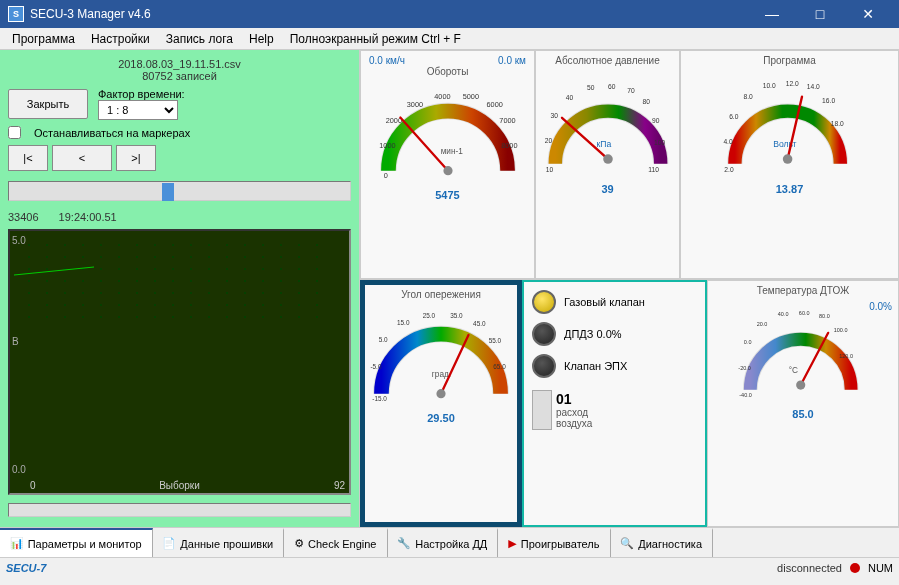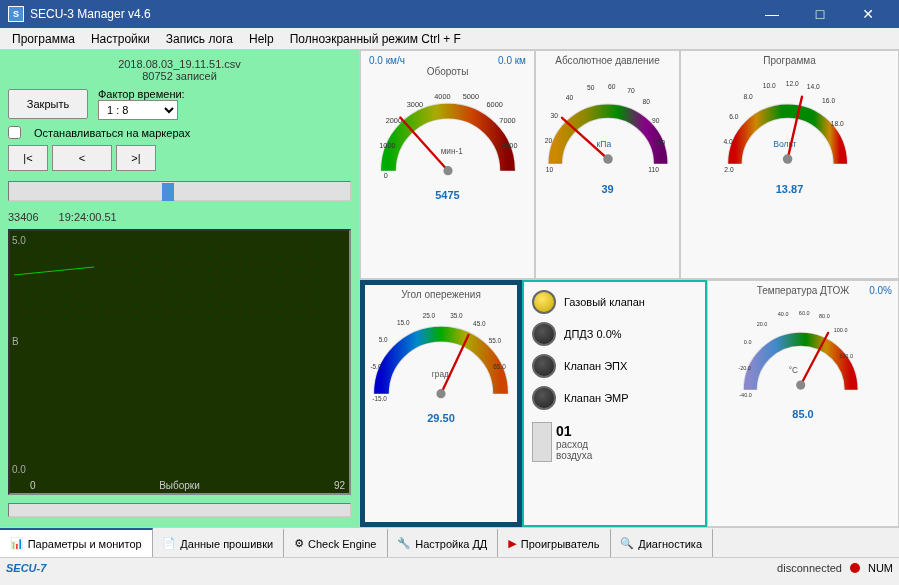--- a/index.html
+++ b/index.html
@@ -676,35 +676,31 @@
           <span>Газовый клапан</span>
         </div>
         <div class="indicator-row">
           <div class="indicator-light light-dark"></div>
           <span>ДПДЗ 0.0%</span>
         </div>
         <div class="indicator-row">
           <div class="indicator-light light-dark"></div>
           <span>Клапан ЭПХ</span>
         </div>
-        <div class="indicator-row">
-          <div class="indicator-light light-dark"></div>
-          <span>Клапан ЭМР</span>
-        </div>
         <div class="flow-meter">
           <div class="flow-box"></div>
           <div>
             <div class="flow-value">01</div>
             <div class="flow-label">расход<br>воздуха</div>
           </div>
         </div>
       </div>
 
       <div class="gauge-box" style="flex:1;border:1px solid #ccc;position:relative;">
-        <div style="position:absolute;top:4px;right:6px;font-size:10px;color:#1a6bb5;">0.0%</div>
+        <div style="position:absolute;top:20px;right:6px;font-size:10px;color:#1a6bb5;">0.0%</div>
         <div class="gauge-label">Температура ДТОЖ</div>
         <svg viewBox="0 0 145 120" width="140" height="110">
           <defs>
             <linearGradient id="arcGrad5" x1="0%" y1="0%" x2="100%" y2="0%">
               <stop offset="0%" style="stop-color:#8888cc"></stop>
               <stop offset="25%" style="stop-color:#4488cc"></stop>
               <stop offset="55%" style="stop-color:#008800"></stop>
               <stop offset="75%" style="stop-color:#cc8800"></stop>
               <stop offset="100%" style="stop-color:#cc0000"></stop>
             </linearGradient>

